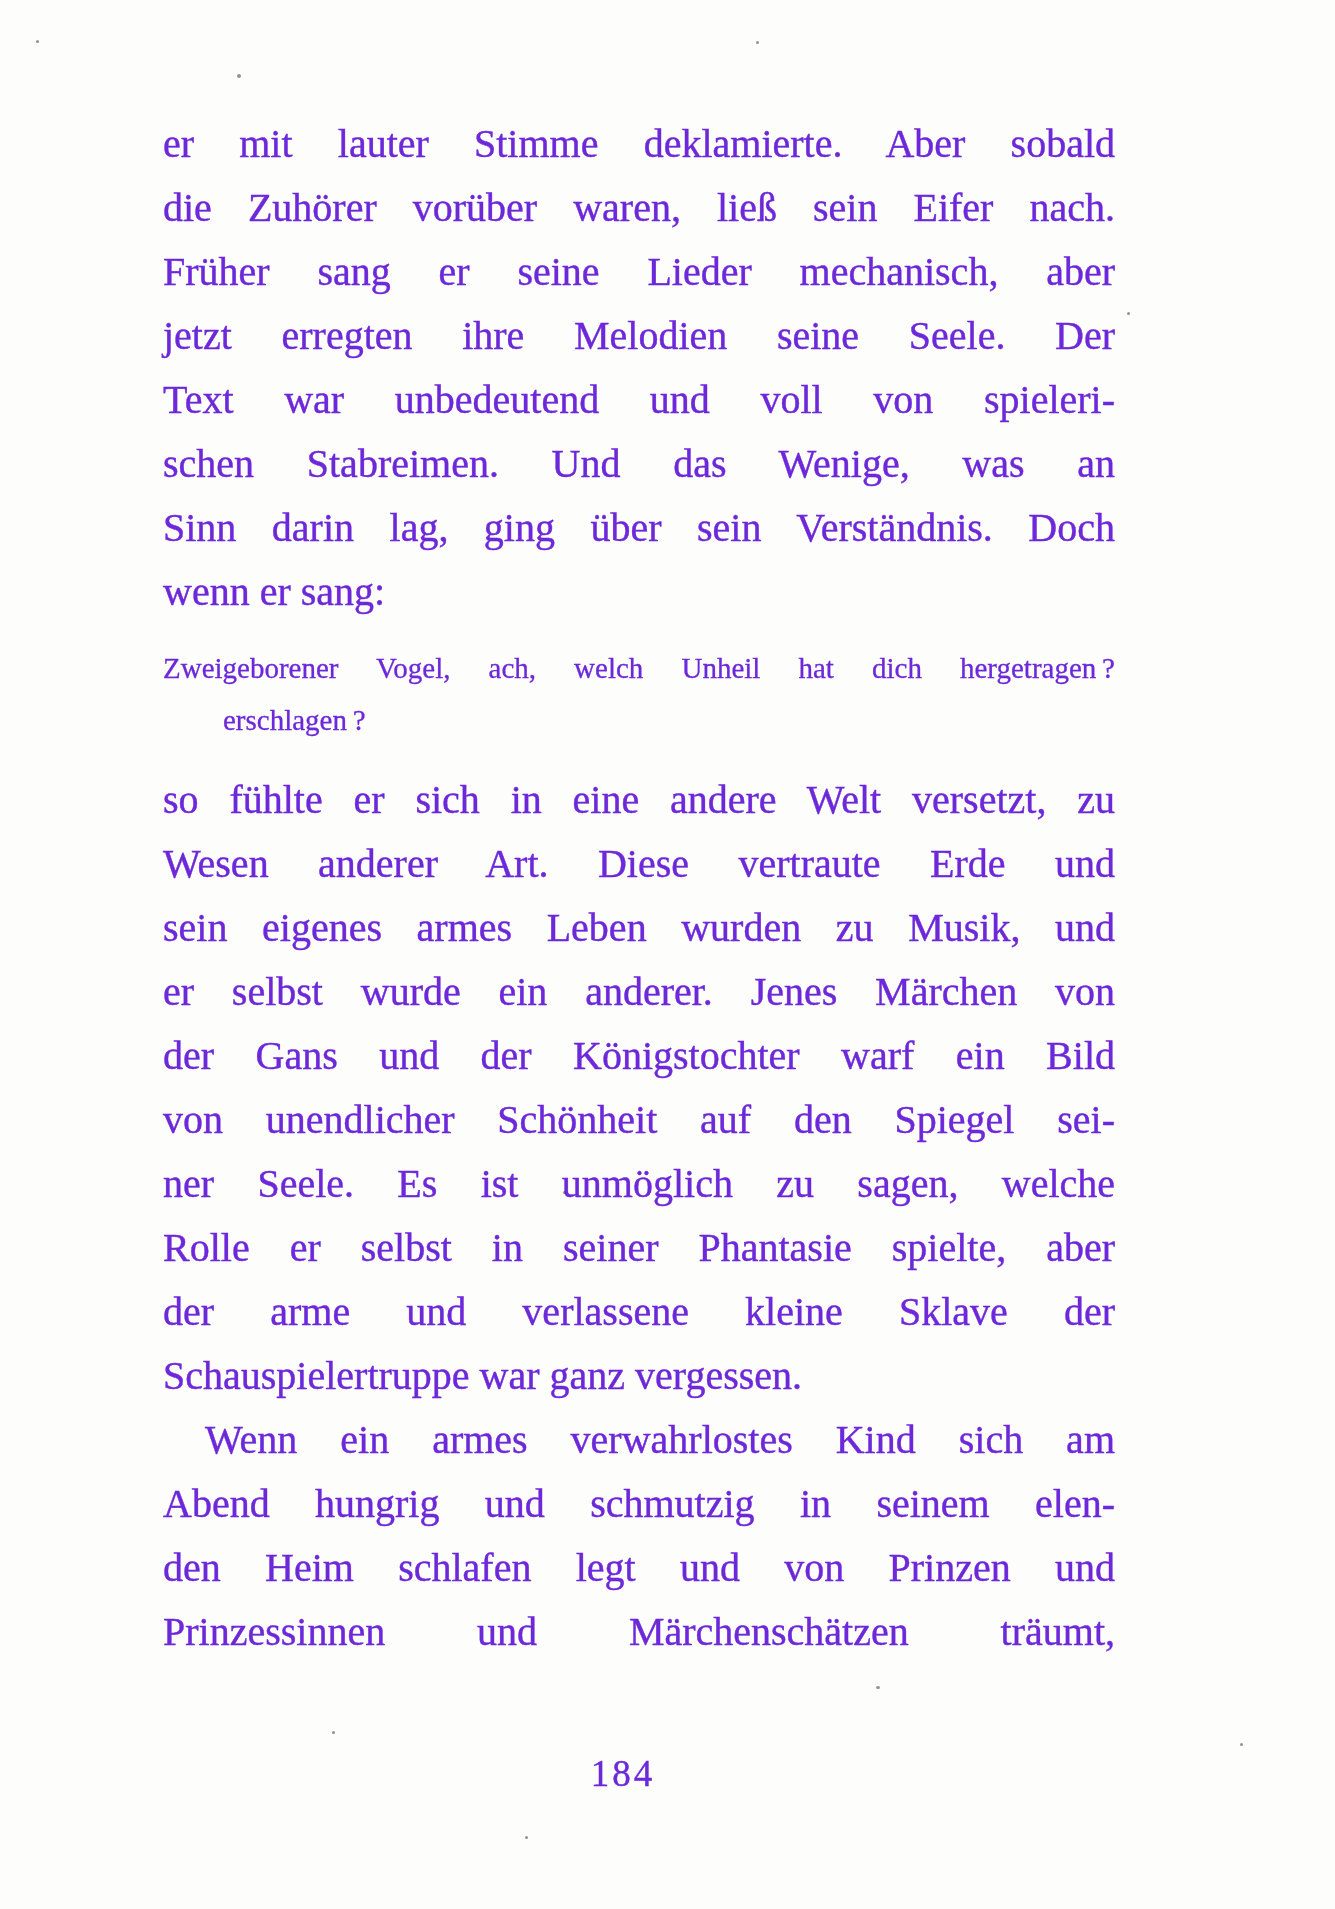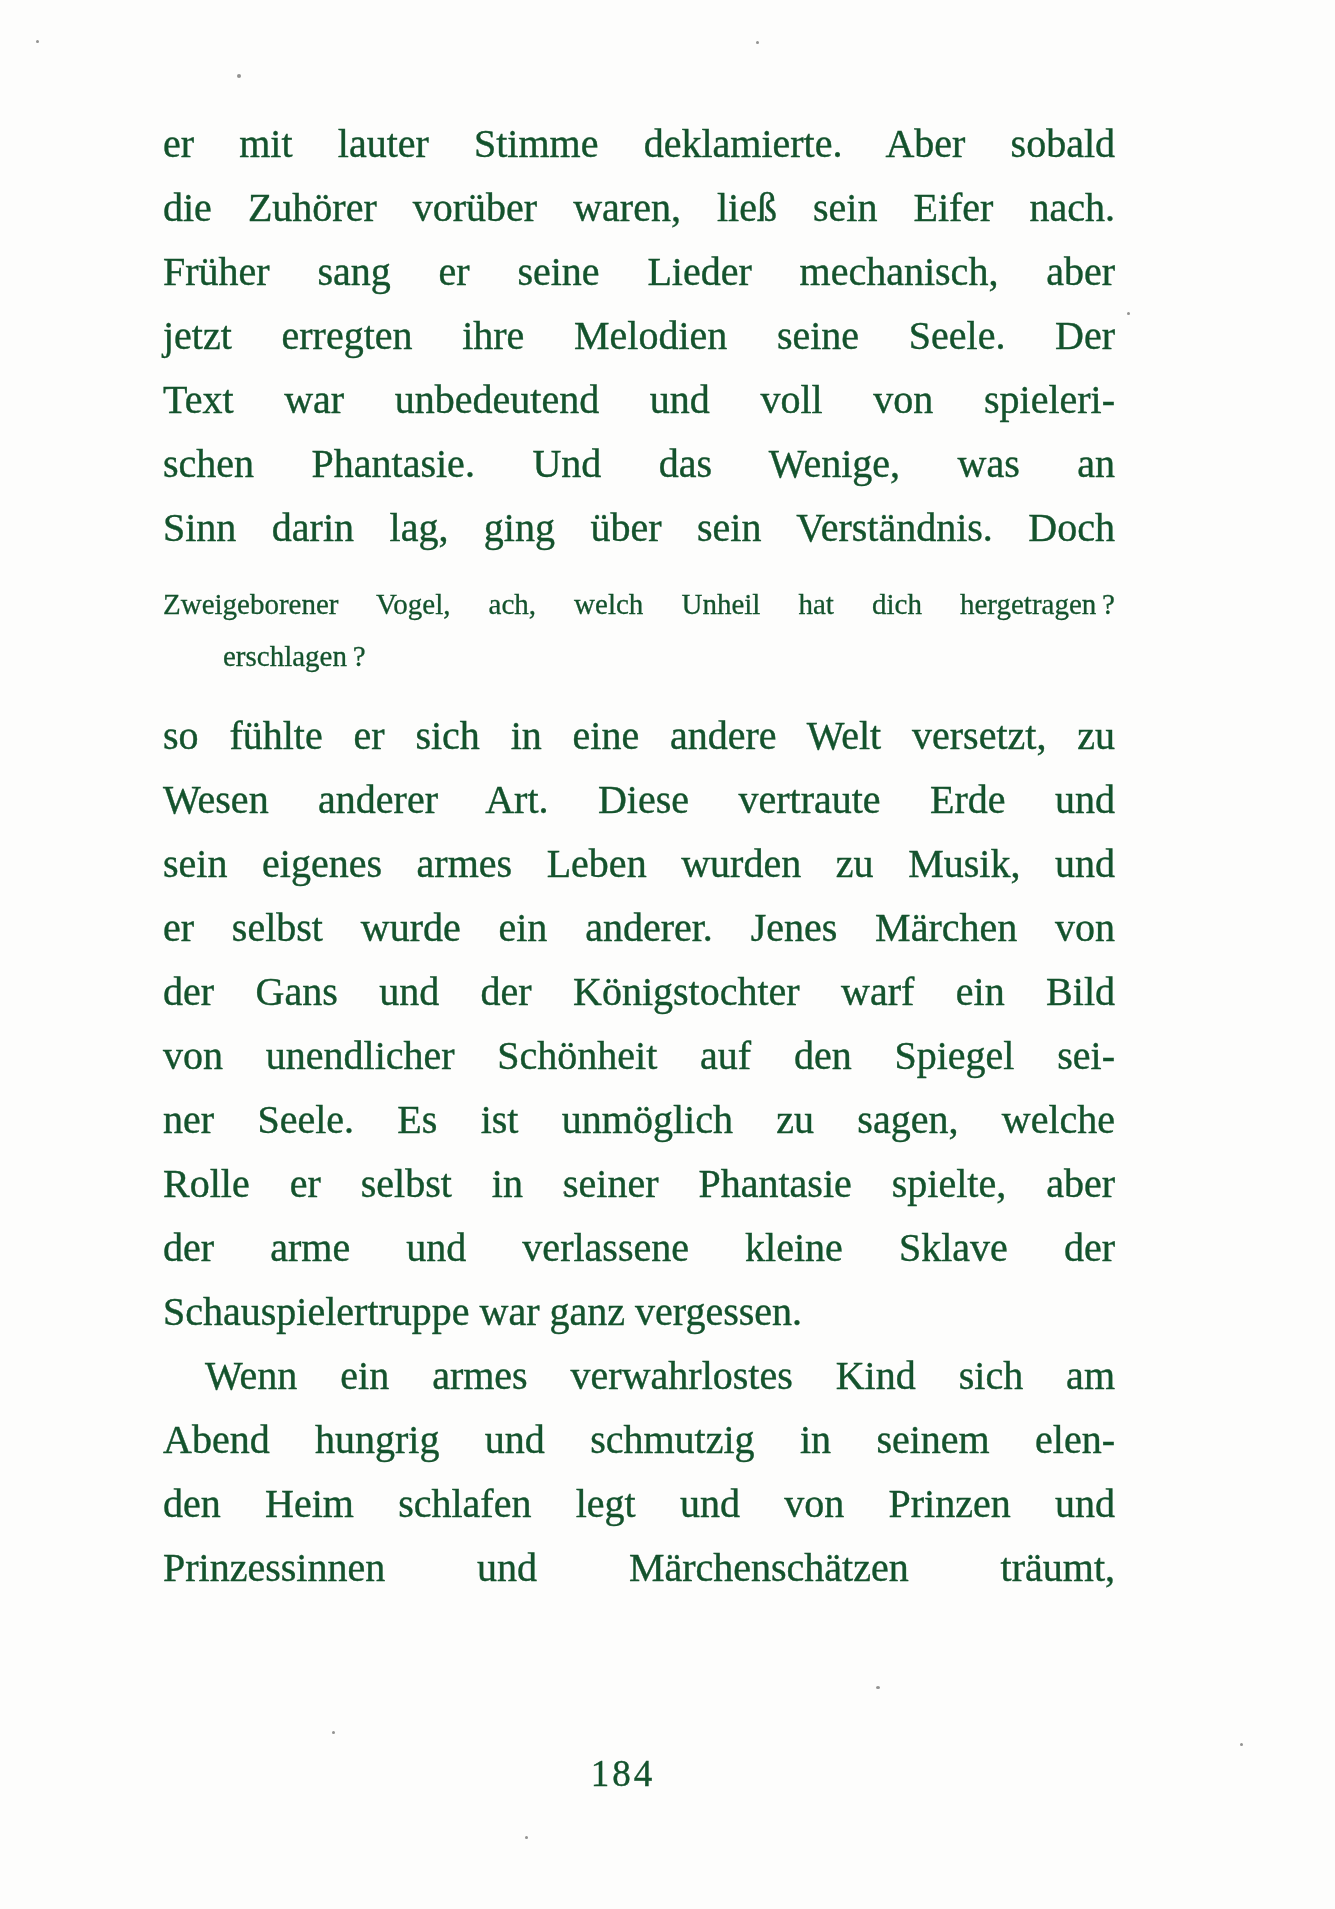--- a/index.html
+++ b/index.html
@@ -2,21 +2,21 @@
 <html lang="de"><head>
 <meta charset="utf-8">
 <style>
   html,body{margin:0;padding:0;background:#e8e8e6;}
   .page{
     position:relative;
     width:1335px;height:1909px;
     background:#fdfdfc;
     overflow:hidden;
     font-family:"Liberation Serif", serif;
-    color:#14532d;
+    color:#6d28d9;
   }
   .text-column{
     position:absolute;left:163px;top:112px;width:952px;
   }
   .paragraph .line{
     font-size:40px;
     line-height:64px;
     height:64px;
     text-align:justify;
     text-align-last:justify;
@@ -51,22 +51,23 @@
 
 <div class="page">
 
   <main class="text-column">
       <section class="paragraph">
         <div class="line">er mit lauter Stimme deklamierte. Aber sobald</div>
         <div class="line">die Zuhörer vorüber waren, ließ sein Eifer nach.</div>
         <div class="line">Früher sang er seine Lieder mechanisch, aber</div>
         <div class="line">jetzt erregten ihre Melodien seine Seele. Der</div>
         <div class="line">Text war unbedeutend und voll von spieleri-</div>
-        <div class="line">schen Phantasie. Und das Wenige, was an</div>
+        <div class="line">schen Stabreimen. Und das Wenige, was an</div>
         <div class="line">Sinn darin lag, ging über sein Verständnis. Doch</div>
+        <div class="line last">wenn er sang:</div>
       </section>
       <section class="verse">
         <div class="line">Zweigeborener Vogel, ach, welch Unheil hat dich hergetragen ?</div>
         <div class="line last" style="padding-left: 60px;">erschlagen ?</div>
       </section>
       <section class="paragraph">
         <div class="line">so fühlte er sich in eine andere Welt versetzt, zu</div>
         <div class="line">Wesen anderer Art. Diese vertraute Erde und</div>
         <div class="line">sein eigenes armes Leben wurden zu Musik, und</div>
         <div class="line">er selbst wurde ein anderer. Jenes Märchen von</div>

